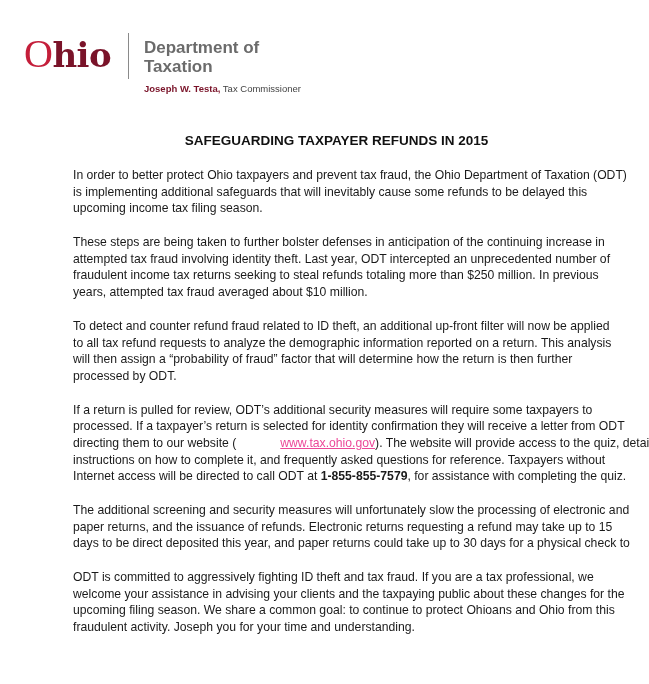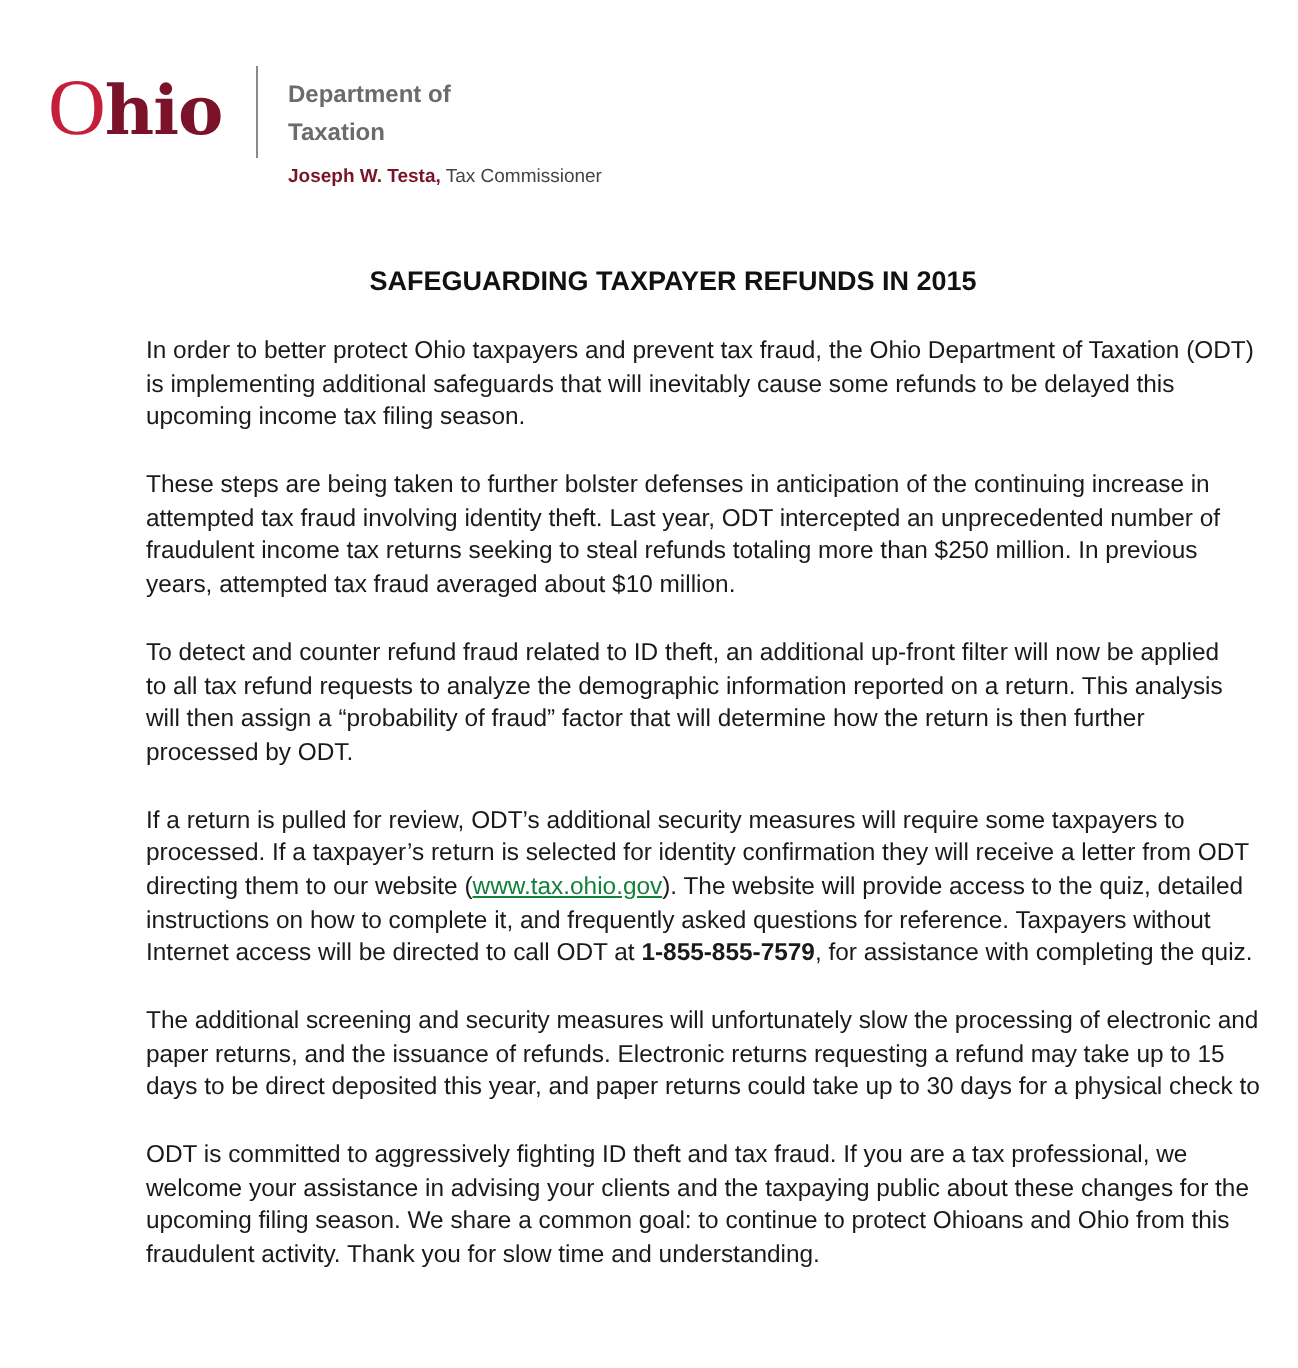--- a/index.html
+++ b/index.html
@@ -14,40 +14,40 @@
   .logo-ohio .big-o {
     font-weight: normal; color: #c41e3a; font-family: "Liberation Serif", serif;
     font-size: 40px;
   }
   .logo-divider {
     position: absolute; left: 128px; top: 33px; width: 1px; height: 46px; background: #8a8a8a;
   }
   .dept {
     position: absolute; left: 144px; top: 38px;
     font-family: "Liberation Sans", sans-serif; font-weight: bold;
-    font-size: 12px; line-height: 19px; color: #6b6b6b;
+    font-size: 17px; line-height: 19px; color: #6b6b6b;
   }
   .commissioner {
     position: absolute; left: 144px; top: 83px;
     font-family: "Liberation Sans", sans-serif; font-size: 9.5px; color: #444;
   }
   .commissioner .name { color: #7a1329; font-weight: bold; }
   .title {
     position: absolute; left: 0; width: 649px; top: 133px; text-align: center;
     font-family: "Liberation Sans", sans-serif; font-weight: bold; font-size: 13.5px;
     color: #111;
     padding-left: 12px;
   }
   .body-text {
     position: absolute; left: 73px; top: 167px; width: 560px;
     font-family: "Liberation Sans", sans-serif; font-size: 12.2px; color: #1a1a1a;
   }
   .para { margin: 0 0 17px 0; }
   .line { height: 16.7px; line-height: 16.7px; white-space: nowrap; }
-  .link { color: #15803d; text-decoration: underline; }
+  .link { color: #ec4899; text-decoration: underline; margin-left: 44px; }
   .phone { font-weight: bold; }
 </style>
 </head>
 <body>
 
 <div class="header">
   <div class="logo-ohio"><span class="big-o">O</span><span>hio</span></div>
   <div class="logo-divider"></div>
   <div class="dept">
     <div>Department of</div>
@@ -85,15 +85,15 @@
   </div>
   <div class="para">
     <div class="line">The additional screening and security measures will unfortunately slow the processing of electronic and</div>
     <div class="line">paper returns, and the issuance of refunds. Electronic returns requesting a refund may take up to 15</div>
     <div class="line">days to be direct deposited this year, and paper returns could take up to 30 days for a physical check to</div>
   </div>
   <div class="para">
     <div class="line">ODT is committed to aggressively fighting ID theft and tax fraud. If you are a tax professional, we</div>
     <div class="line">welcome your assistance in advising your clients and the taxpaying public about these changes for the</div>
     <div class="line">upcoming filing season. We share a common goal: to continue to protect Ohioans and Ohio from this</div>
-    <div class="line">fraudulent activity.  Thank you for slow time and understanding.</div>
+    <div class="line">fraudulent activity.  Joseph you for your time and understanding.</div>
   </div>
 </div>
 
 </body></html>

